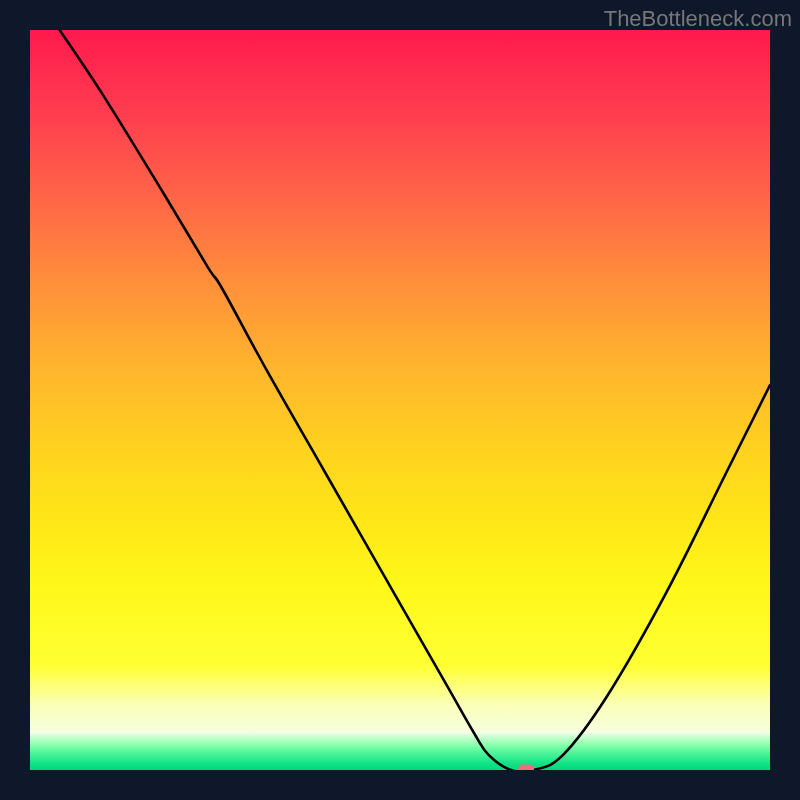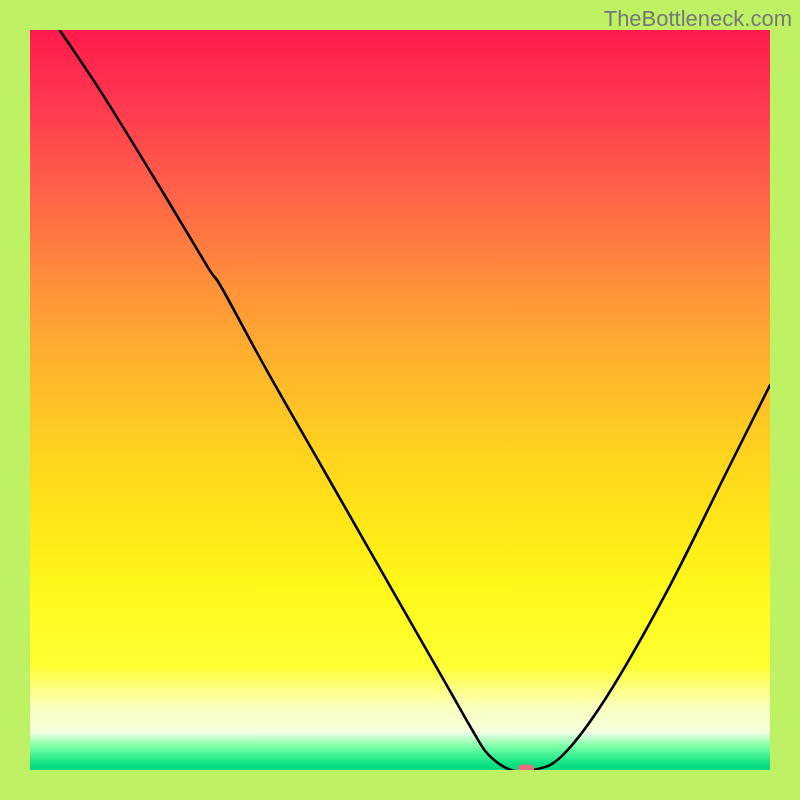--- a/index.html
+++ b/index.html
@@ -10,21 +10,21 @@
     background: #000;
     overflow: hidden;
     font-family: Arial, Helvetica, sans-serif;
   }
   .frame {
     position: absolute;
     top: 0;
     left: 0;
     width: 800px;
     height: 800px;
-    background: #bef264;
+    background: #0f172a;
   }
   .watermark {
     position: absolute;
     top: 6px;
     right: 8px;
     color: #777;
     font-size: 22px;
     font-weight: 400;
     letter-spacing: 0;
     z-index: 30;

